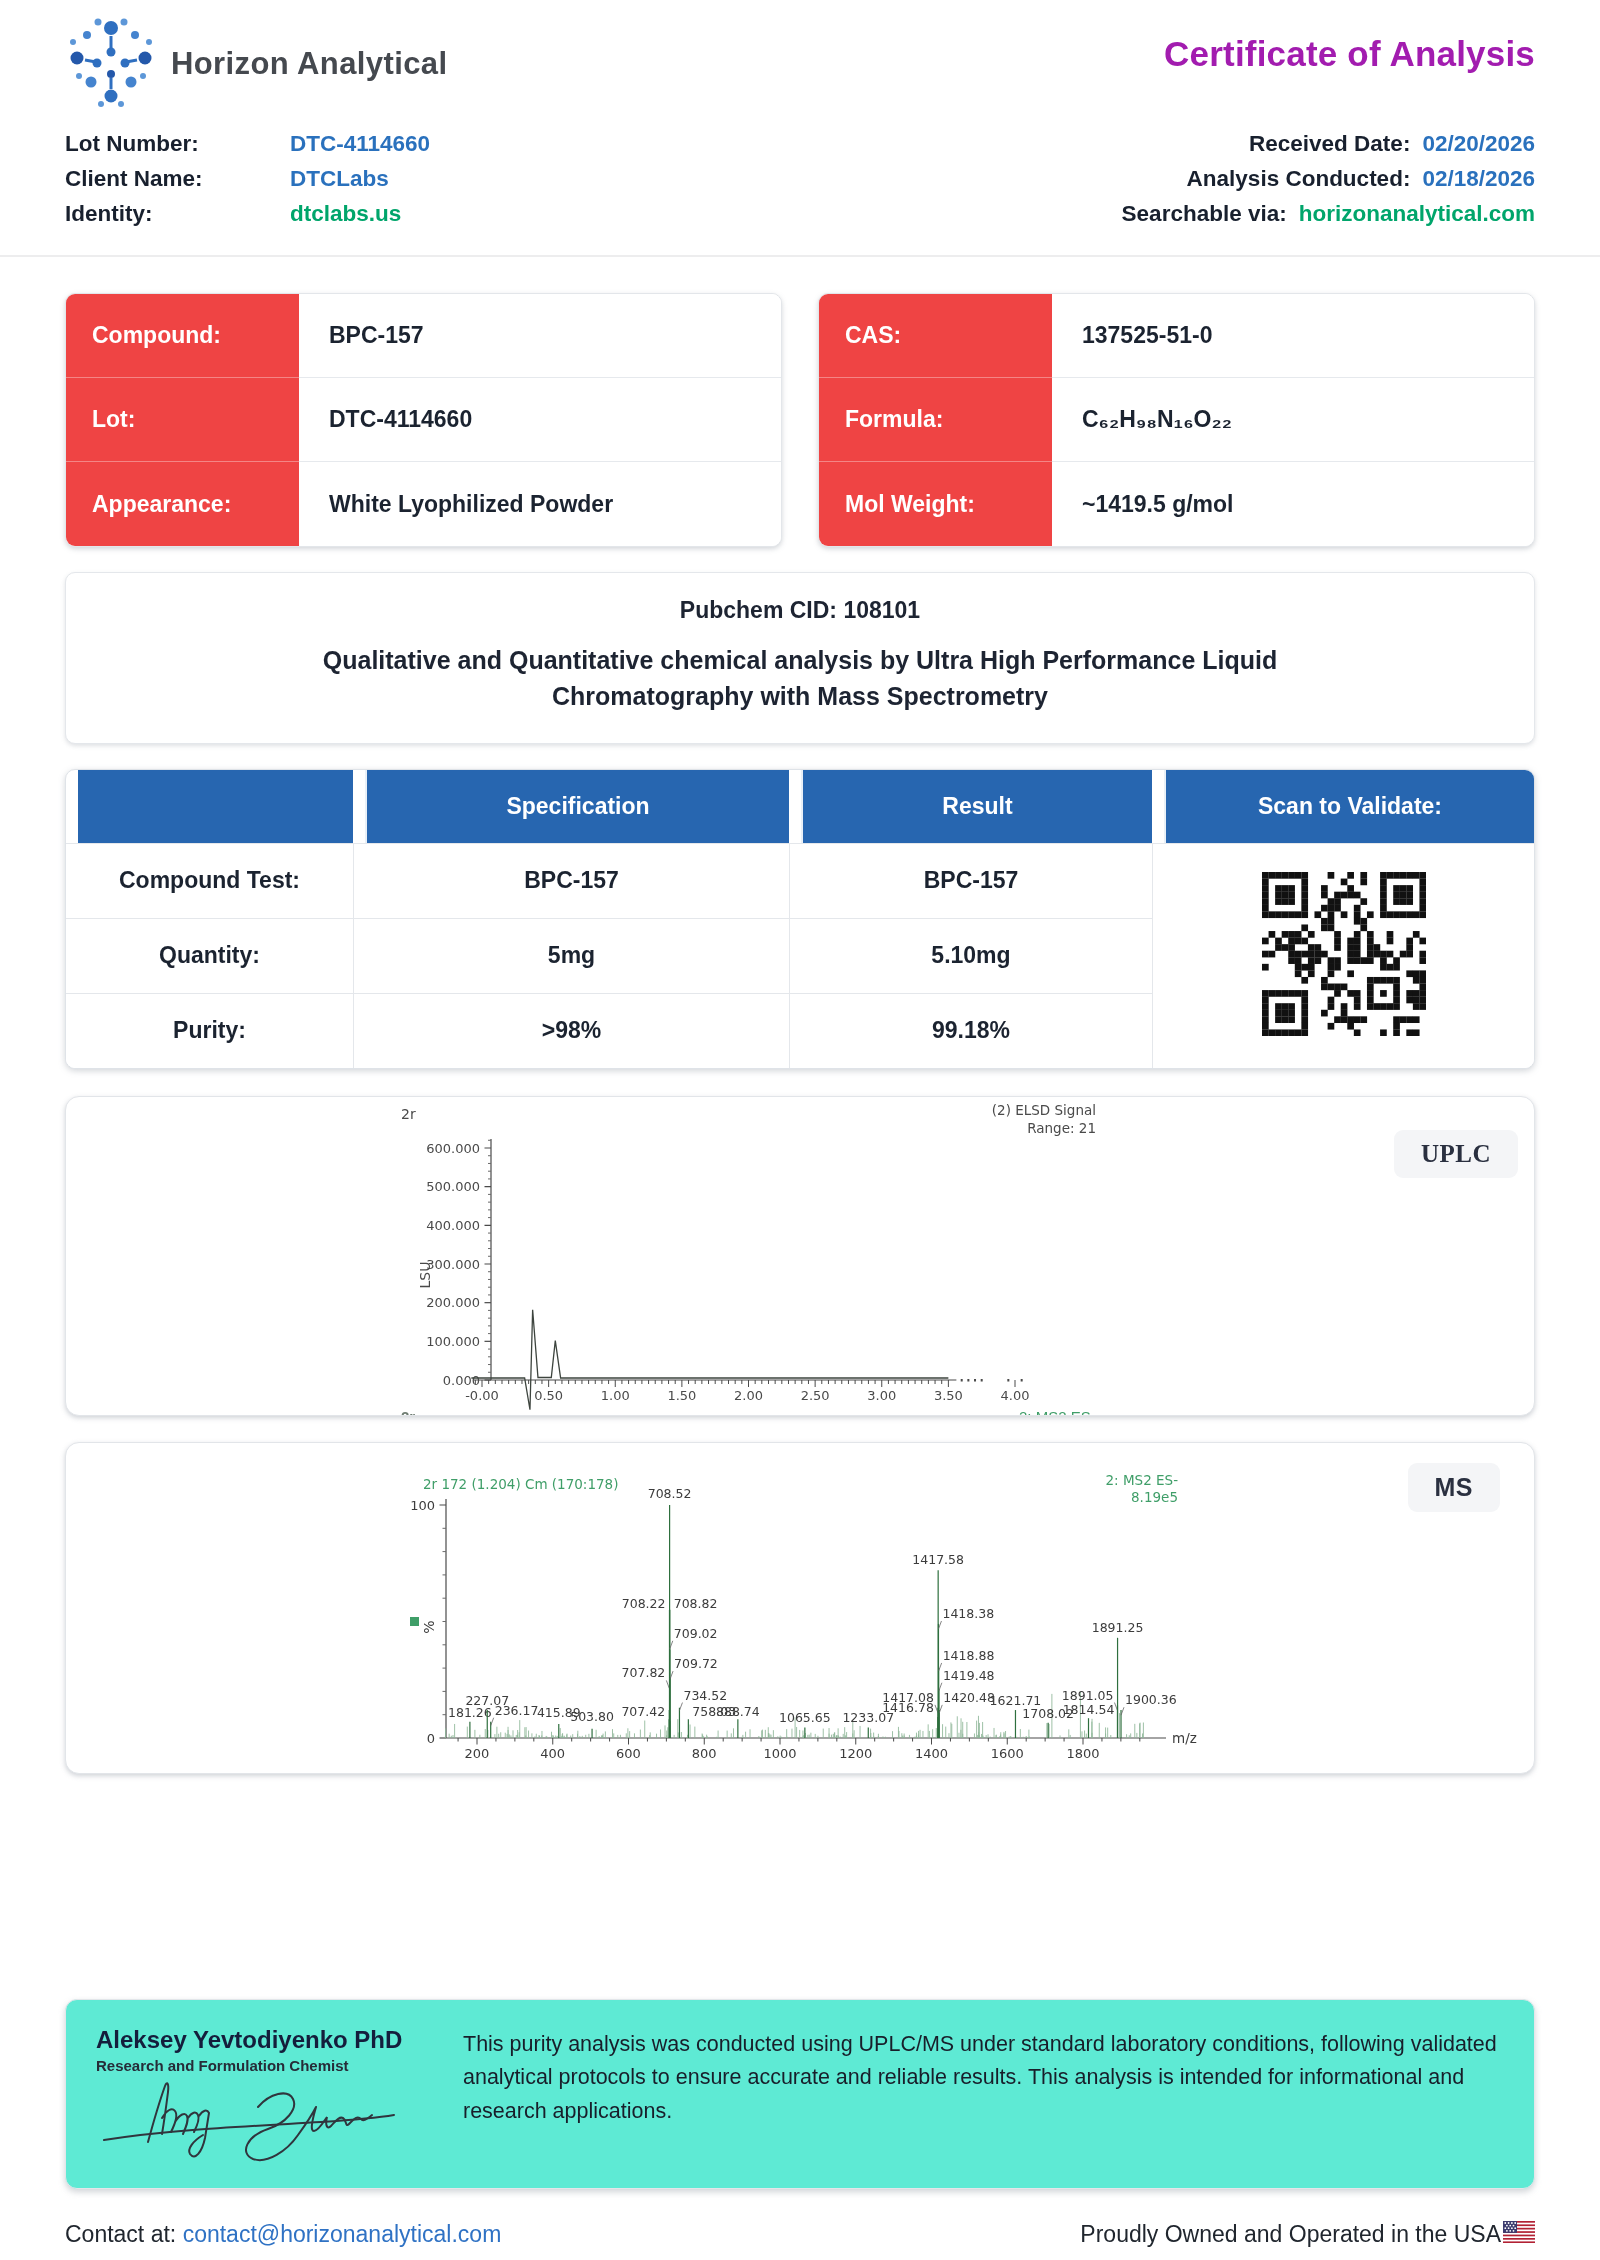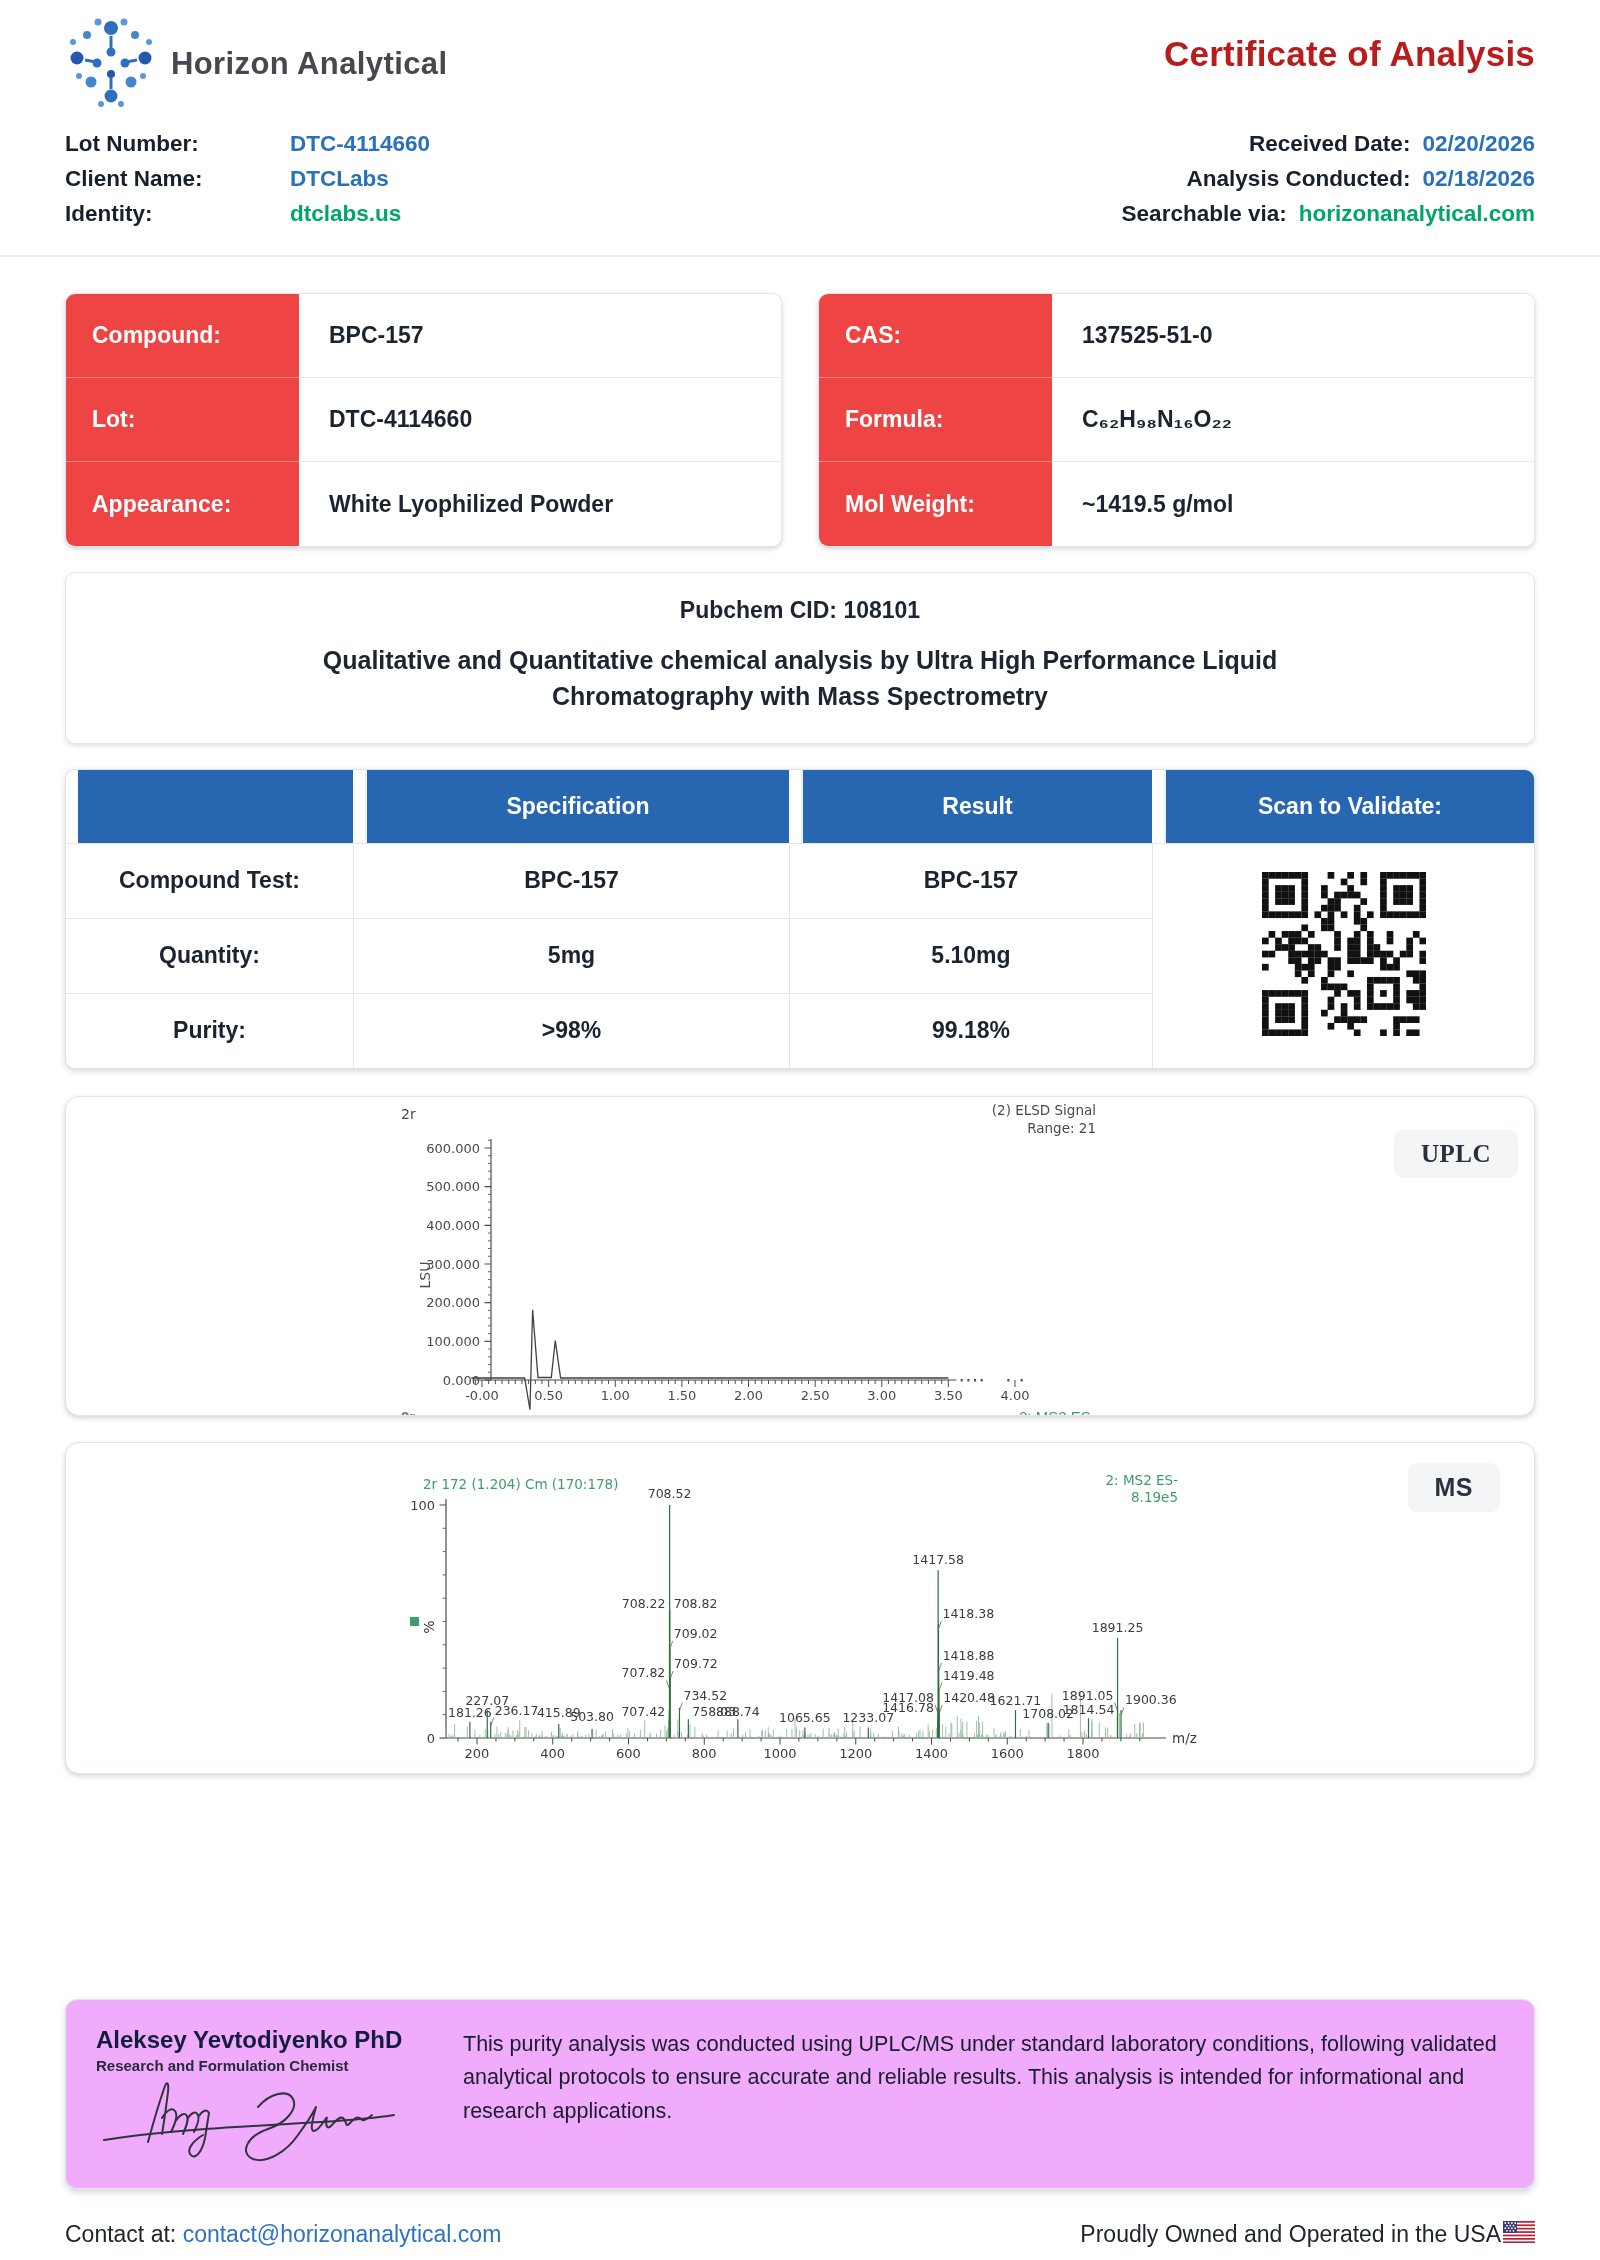--- a/index.html
+++ b/index.html
@@ -7,21 +7,21 @@
   body {
     width:1600px; height:2260px; background:#ffffff; position:relative; overflow:hidden;
     font-family:"Liberation Sans", sans-serif; color:#1c2430;
   }
   .container { padding:0 65px; }
 
   
   .header { display:flex; justify-content:space-between; align-items:flex-start; padding-top:16px; }
   .brand { display:flex; align-items:center; gap:14px; }
   .brand-name { font-size:31px; font-weight:700; color:#45494f; letter-spacing:.4px; }
-  .doc-title { font-size:35px; font-weight:800; color:#b91c1c; margin-top:18px; letter-spacing:.2px; }
+  .doc-title { font-size:35px; font-weight:800; color:#a21caf; margin-top:18px; letter-spacing:.2px; }
 
   .meta { display:flex; justify-content:space-between; margin-top:14px; }
   .meta-row { display:flex; line-height:35px; font-size:22.5px; font-weight:700; }
   .meta-left .meta-label { width:225px; color:#18202e; }
   .meta-right .meta-row { justify-content:flex-end; }
   .meta-right .meta-label { color:#18202e; margin-right:12px; }
   .val-blue { color:#2a71bd; }
   .val-green { color:#00a56b; }
 
   .page-divider { height:2px; background:#ededee; margin:24px -65px 0 -65px; }
@@ -63,21 +63,21 @@
   #ms-panel { height:332px; margin-top:26px; }
   .chart-badge { position:absolute; background:#f4f5f7; border-radius:9px; padding:10px 27px;
                  font-size:25px; font-weight:800; color:#2a3040; letter-spacing:.5px; }
   #uplc-badge { top:33px; right:16px;font-family:Liberation Serif, serif; }
   #ms-badge { top:20px; right:34px; }
   .clip-left  { position:absolute; left:335px; bottom:-10px; font-size:15px; color:#6f7d72; font-weight:700; }
   .clip-right { position:absolute; left:953px; bottom:-10px; font-size:15px; color:#3f9e68; }
   svg text { font-family:"DejaVu Sans", sans-serif; }
 
   
-  .sig-panel { margin-top:225px; height:190px; background:#f0abfc; border:1px solid #e3e6ea;
+  .sig-panel { margin-top:225px; height:190px; background:#5eead4; border:1px solid #e3e6ea;
                border-radius:12px; box-shadow:0 3px 6px rgba(140,148,158,.4); display:flex;
                padding:26px 30px; }
   .sig-left { width:345px; }
   .sig-name { font-size:24px; font-weight:800; color:#141e3c; }
   .sig-title { font-size:15px; font-weight:700; color:#262c38; margin-top:3px; }
   .disclaimer { flex:1; font-size:21.5px; line-height:1.56; color:#181e2a; font-weight:500;
                 padding-left:22px; padding-top:2px; }
 
   
   .bottom-bar { display:flex; justify-content:space-between; align-items:center; margin-top:32px;

